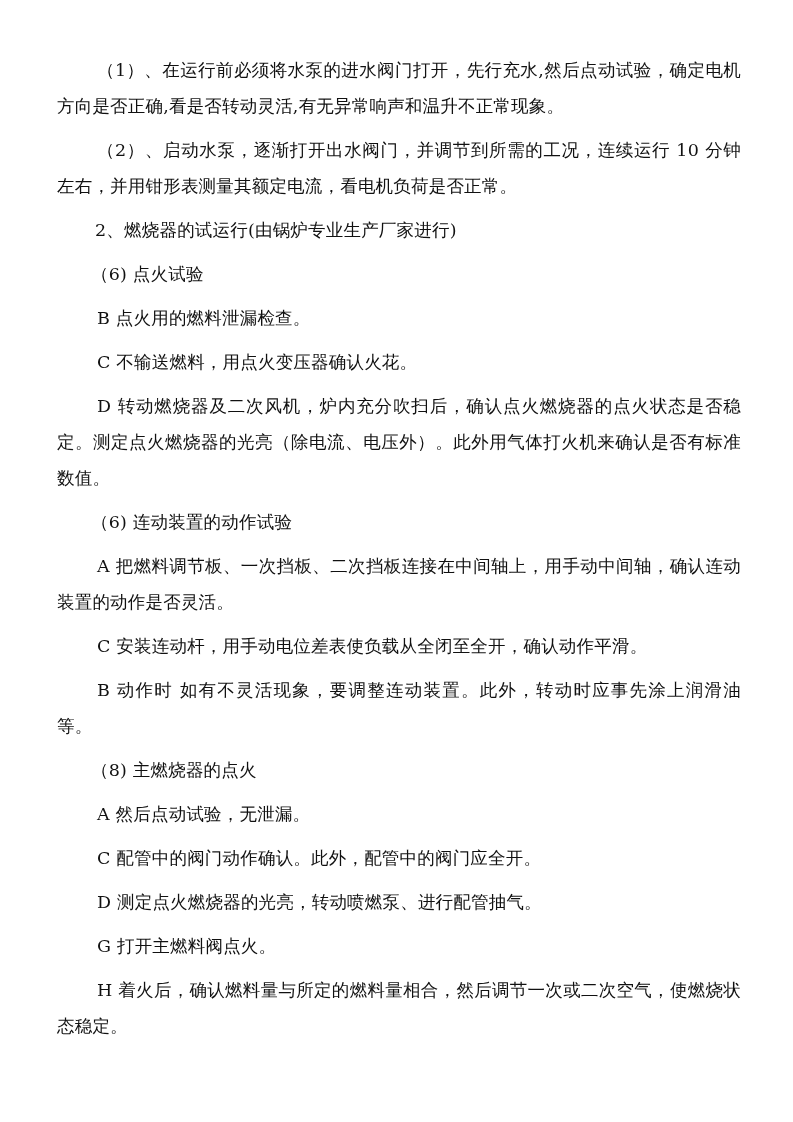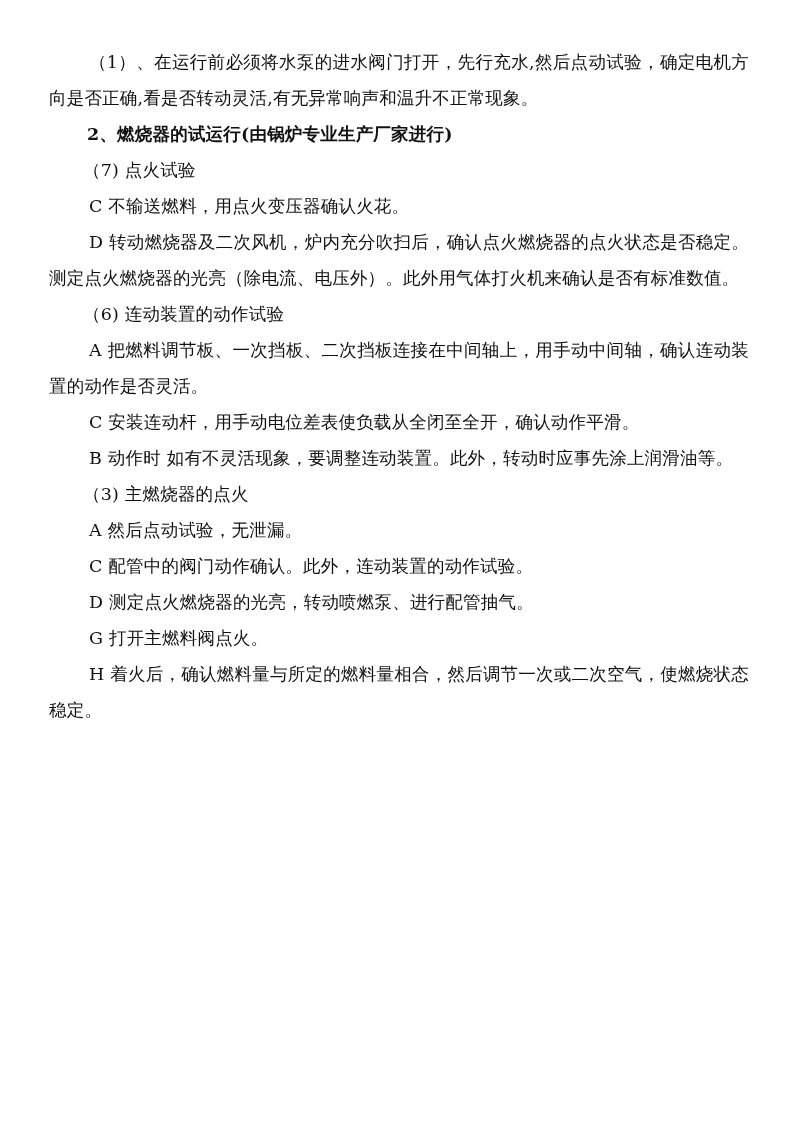--- a/index.html
+++ b/index.html
@@ -5,37 +5,39 @@
   html, body { margin: 0; padding: 0; background: #ffffff; }
   body {
     width: 793px; height: 1122px; position: relative; overflow: hidden;
     font-family: "DejaVu Serif", "Liberation Serif", serif;
     color: #111111;
   }
   .page {
     position: absolute; left: 49px; top: 44px; width: 700px;
     font-size: 17.5px; line-height: 36px; letter-spacing: 0.2px;
   }
-  .p { margin: 0; text-align: justify; }
+  .p { margin: 8px; text-align: justify; }
   .indent { text-indent: 40px; }
-  .heading2 { text-indent: 38px; font-weight: bold; }
+  .heading2 { text-indent: 38px; }
   .sub { text-indent: 34px; }
 </style>
 </head>
 <body>
 
 <div class="page">
   <p class="p indent">（1）、在运行前必须将水泵的进水阀门打开，先行充水,然后点动试验，确定电机方向是否正确,看是否转动灵活,有无异常响声和温升不正常现象。</p>
+  <p class="p indent">（2）、启动水泵，逐渐打开出水阀门，并调节到所需的工况，连续运行 10 分钟左右，并用钳形表测量其额定电流，看电机负荷是否正常。</p>
   <p class="p heading2">2、燃烧器的试运行(由锅炉专业生产厂家进行)</p>
-  <p class="p sub">（7) 点火试验</p>
+  <p class="p sub">（6) 点火试验</p>
+  <p class="p indent">B 点火用的燃料泄漏检查。</p>
   <p class="p indent">C 不输送燃料，用点火变压器确认火花。</p>
   <p class="p indent">D 转动燃烧器及二次风机，炉内充分吹扫后，确认点火燃烧器的点火状态是否稳定。测定点火燃烧器的光亮（除电流、电压外）。此外用气体打火机来确认是否有标准数值。</p>
   <p class="p sub">（6) 连动装置的动作试验</p>
   <p class="p indent">A 把燃料调节板、一次挡板、二次挡板连接在中间轴上，用手动中间轴，确认连动装置的动作是否灵活。</p>
   <p class="p indent">C 安装连动杆，用手动电位差表使负载从全闭至全开，确认动作平滑。</p>
   <p class="p indent">B 动作时  如有不灵活现象，要调整连动装置。此外，转动时应事先涂上润滑油等。</p>
-  <p class="p sub">（3) 主燃烧器的点火</p>
+  <p class="p sub">（8) 主燃烧器的点火</p>
   <p class="p indent">A 然后点动试验，无泄漏。</p>
-  <p class="p indent">C 配管中的阀门动作确认。此外，连动装置的动作试验。</p>
+  <p class="p indent">C 配管中的阀门动作确认。此外，配管中的阀门应全开。</p>
   <p class="p indent">D 测定点火燃烧器的光亮，转动喷燃泵、进行配管抽气。</p>
   <p class="p indent">G 打开主燃料阀点火。</p>
   <p class="p indent">H 着火后，确认燃料量与所定的燃料量相合，然后调节一次或二次空气，使燃烧状态稳定。</p>
 </div>
 
 </body></html>

